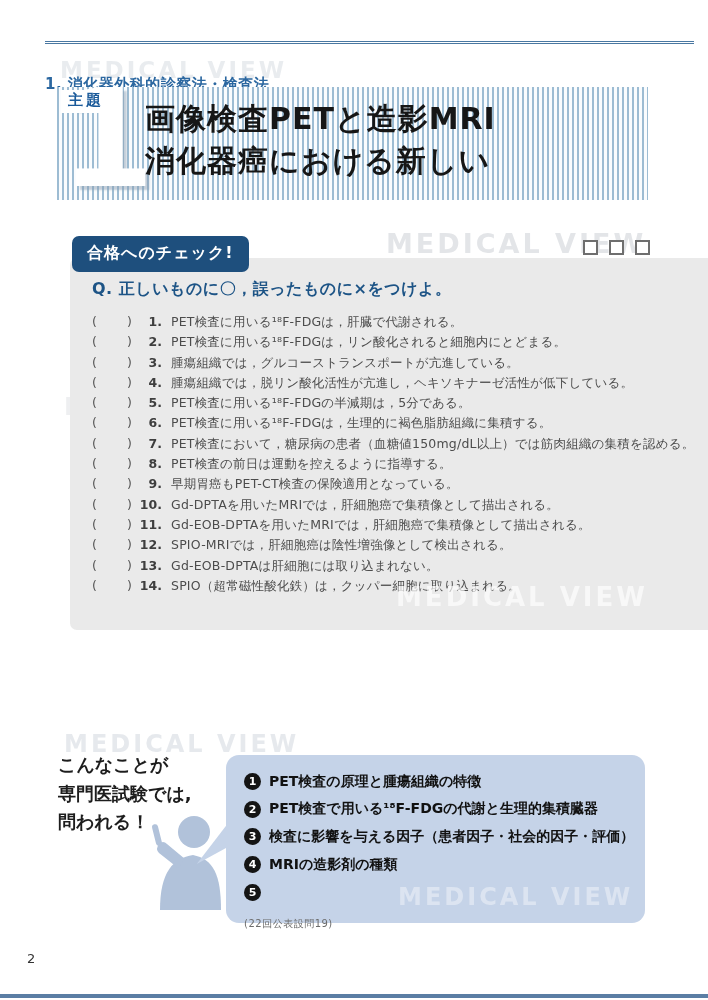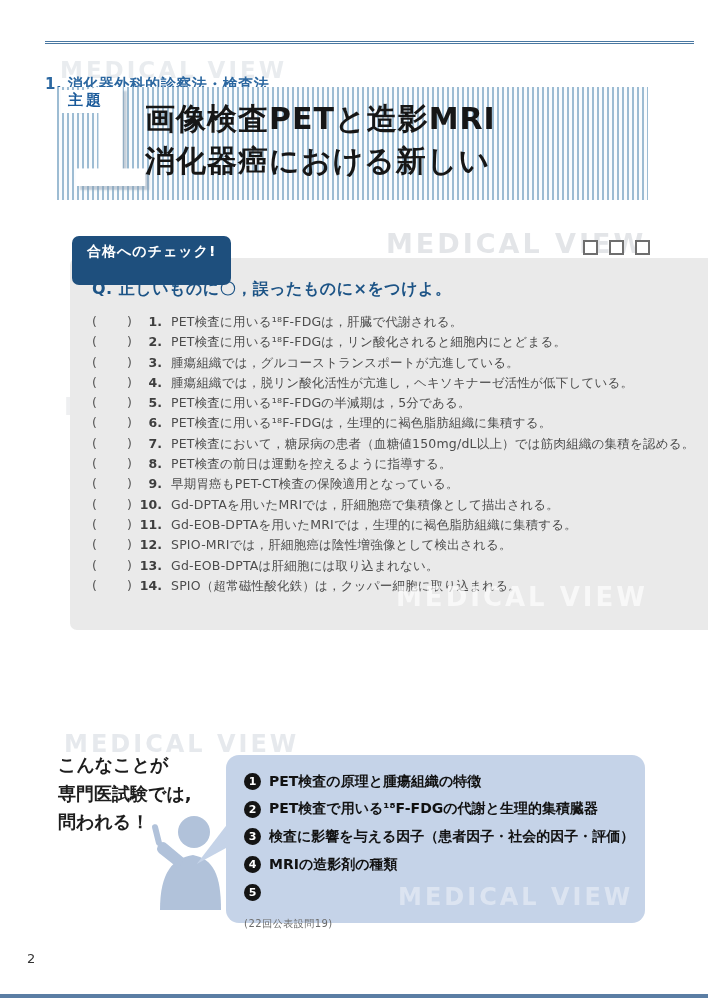--- a/index.html
+++ b/index.html
@@ -28,21 +28,21 @@
     background:repeating-linear-gradient(90deg,#9dbcd3 0 2px,#fafcfe 2px 5px); }
   .shudai { position:absolute; left:4px; top:3px; background:#ffffff; color:#1a5a9a;
     font-weight:700; font-size:15px; padding:1px 7px 3px; letter-spacing:3px; }
   .big-num { position:absolute; left:3px; top:-16px; font-size:136px; font-weight:700;
     color:#ffffff; line-height:1; text-shadow:4px 4px 2px rgba(140,160,180,.5); }
   .title-text { position:absolute; left:88px; top:11px; font-size:30px; font-weight:700;
     color:#161616; line-height:42px; letter-spacing:1px; white-space:nowrap; }
 
   
   .badge { position:absolute; left:72px; top:236px; background:#1e4f7d; color:#ffffff;
-    font-size:14px; font-weight:700; padding:7px 15px 24px; border-radius:7px;
+    font-size:16px; font-weight:700; padding:7px 15px 8px; border-radius:7px;
     letter-spacing:1px; z-index:4; }
   .checkboxes { position:absolute; left:583px; top:240px; display:flex; gap:11px; z-index:4; }
   .cb { width:15px; height:15px; border:2px solid #6e6e6e; background:#ffffff; }
 
   
   .qbox { position:absolute; left:70px; top:258px; width:648px; height:372px;
     background:#eaeaea; border-radius:7px; z-index:3; }
   .qlead { position:absolute; left:22px; top:21px; font-size:16px; font-weight:700;
     color:#1d5486; letter-spacing:.5px; }
   .items { position:absolute; left:22px; top:56px; right:4px; }
@@ -181,21 +181,21 @@
           </span>
         <span class="inum">10.</span>
         <span class="itext">Gd-DPTAを用いたMRIでは，肝細胞癌で集積像として描出される。</span>
       </div>
         <div class="item">
         <span class="paren">
             <span>(</span>
             <span>)</span>
           </span>
         <span class="inum">11.</span>
-        <span class="itext">Gd-EOB-DPTAを用いたMRIでは，生理的に褐色脂肪組織に集積する。</span>
+        <span class="itext">Gd-EOB-DPTAを用いたMRIでは，肝細胞癌で集積像として描出される。</span>
       </div>
         <div class="item">
         <span class="paren">
             <span>(</span>
             <span>)</span>
           </span>
         <span class="inum">12.</span>
         <span class="itext">SPIO-MRIでは，肝細胞癌は陰性増強像として検出される。</span>
       </div>
         <div class="item">

